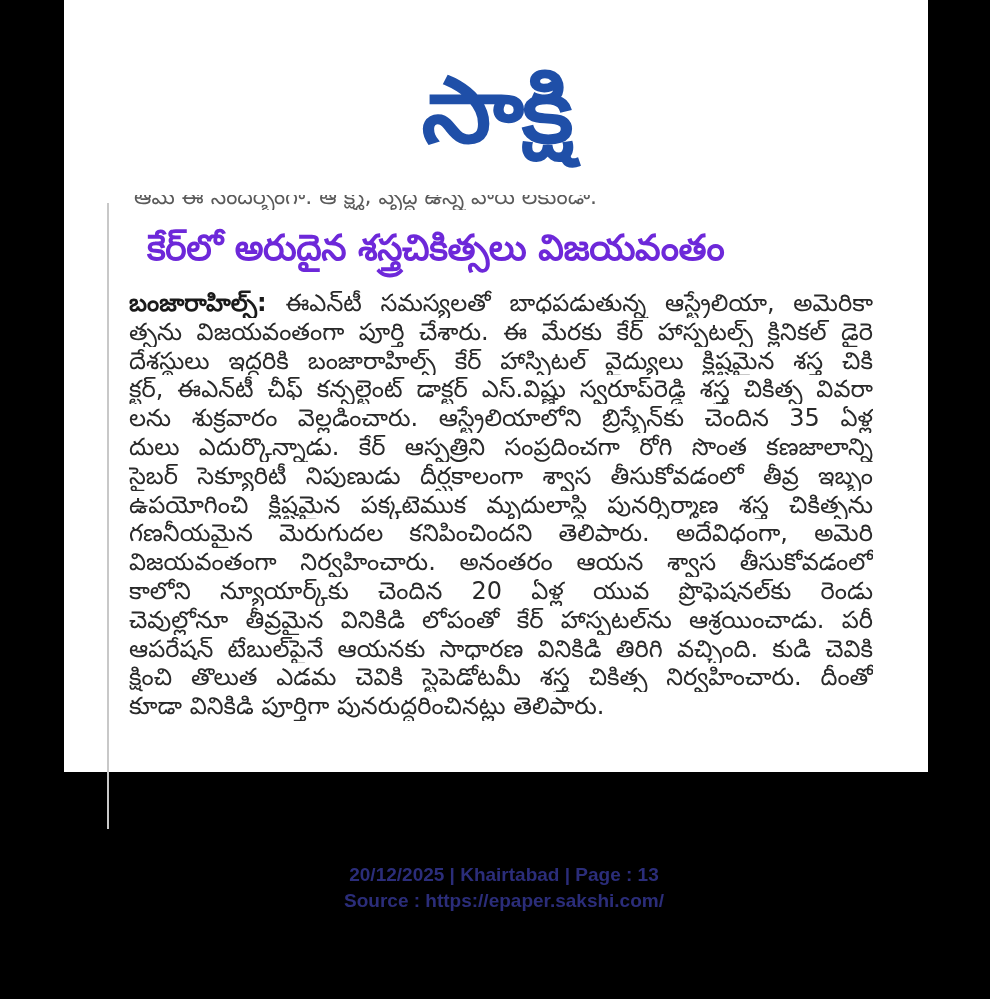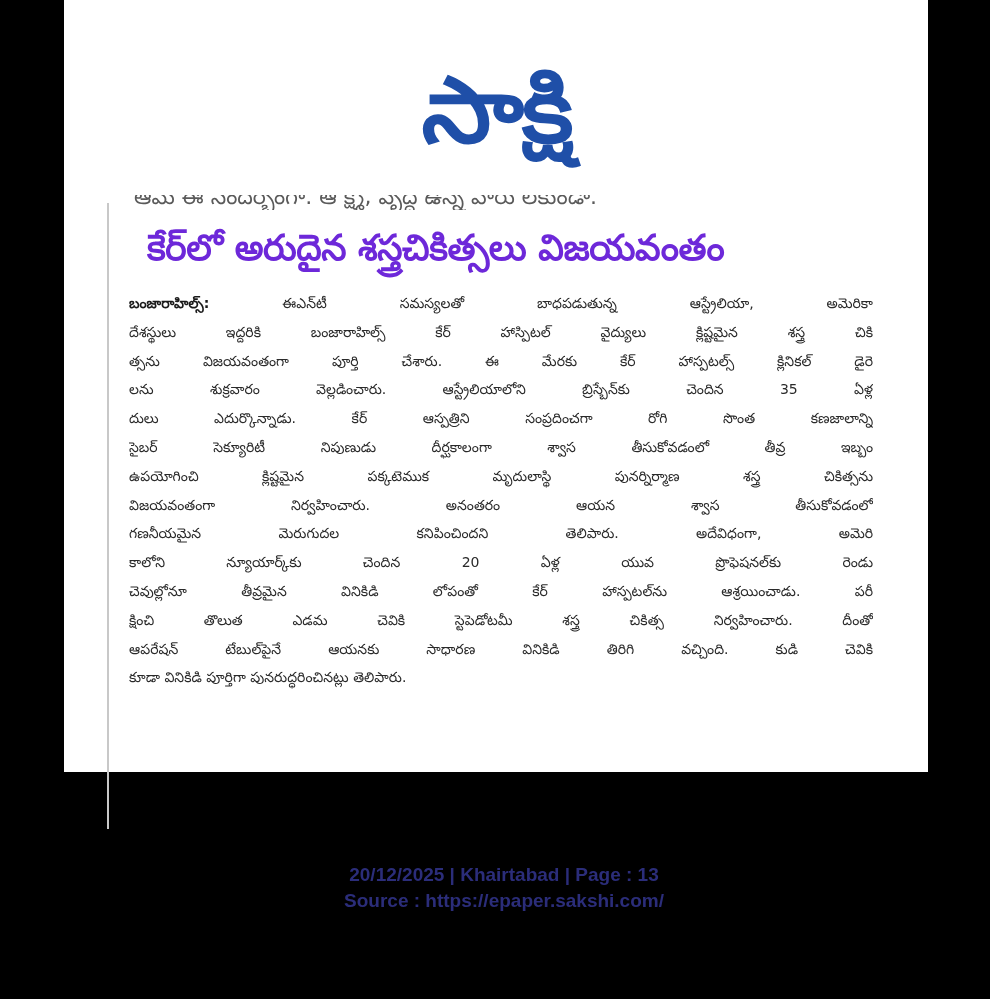--- a/index.html
+++ b/index.html
@@ -78,21 +78,21 @@
       white-space: nowrap;
       letter-spacing: -0.5px;
       margin-left: 20px;
     }
     .body-text {
       position: absolute;
       left: 20px;
       top: 86px;
       width: 744px;
       font-family: "DejaVu Sans", sans-serif;
-      font-size: 14px;
+      font-size: 24px;
       line-height: 28.8px;
       color: #2a2a2a;
     }
     .body-line {
       display: block;
       white-space: nowrap;
       text-align: justify;
       text-align-last: justify;
       overflow: hidden;
     }
@@ -131,32 +131,33 @@
 
   <div class="article">
     <div class="clipped-line">
       <span>ఆమె ఈ సందర్భంగా. ఆ క్ష్మ, వృద్ధి ఉన్న వారు లేకుండా.</span>
     </div>
 
     <div class="headline">కేర్‌లో అరుదైన శస్త్రచికిత్సలు విజయవంతం</div>
 
     <div class="body-text">
       <span class="body-line"><span class="dateline">బంజారాహిల్స్:</span><span> ఈఎన్‌టీ సమస్యలతో బాధపడుతున్న ఆస్ట్రేలియా, అమెరికా</span></span>
+      <span class="body-line">త్సను విజయవంతంగా పూర్తి చేశారు. ఈ మేరకు కేర్ హాస్పటల్స్ క్లినికల్ డైరె</span>
       <span class="body-line">దేశస్థులు ఇద్దరికి బంజారాహిల్స్ కేర్ హాస్పిటల్ వైద్యులు క్లిష్టమైన శస్త్ర చికి</span>
-      <span class="body-line">త్సను విజయవంతంగా పూర్తి చేశారు. ఈ మేరకు కేర్ హాస్పటల్స్ క్లినికల్ డైరె</span>
+      <span class="body-line">క్టర్, ఈఎన్‌టీ చీఫ్ కన్సల్టెంట్ డాక్టర్ ఎస్.విష్ణు స్వరూప్‌రెడ్డి శస్త్ర చికిత్స వివరా</span>
       <span class="body-line">లను శుక్రవారం వెల్లడించారు. ఆస్ట్రేలియాలోని బ్రిస్బేన్‌కు చెందిన 35 ఏళ్ల</span>
       <span class="body-line">దులు ఎదుర్కొన్నాడు. కేర్ ఆస్పత్రిని సంప్రదించగా రోగి సొంత కణజాలాన్ని</span>
       <span class="body-line">సైబర్ సెక్యూరిటీ నిపుణుడు దీర్ఘకాలంగా శ్వాస తీసుకోవడంలో తీవ్ర ఇబ్బం</span>
       <span class="body-line">ఉపయోగించి క్లిష్టమైన పక్కటెముక మృదులాస్థి పునర్నిర్మాణ శస్త్ర చికిత్సను</span>
+      <span class="body-line">గణనీయమైన మెరుగుదల కనిపించిందని తెలిపారు. అదేవిధంగా, అమెరి</span>
       <span class="body-line">విజయవంతంగా నిర్వహించారు. అనంతరం ఆయన శ్వాస తీసుకోవడంలో</span>
-      <span class="body-line">గణనీయమైన మెరుగుదల కనిపించిందని తెలిపారు. అదేవిధంగా, అమెరి</span>
       <span class="body-line">కాలోని న్యూయార్క్‌కు చెందిన 20 ఏళ్ల యువ ప్రొఫెషనల్‌కు రెండు</span>
       <span class="body-line">చెవుల్లోనూ తీవ్రమైన వినికిడి లోపంతో కేర్ హాస్పటల్‌ను ఆశ్రయించాడు. పరీ</span>
+      <span class="body-line">ఆపరేషన్ టేబుల్‌పైనే ఆయనకు సాధారణ వినికిడి తిరిగి వచ్చింది. కుడి చెవికి</span>
       <span class="body-line">క్షించి తొలుత ఎడమ చెవికి స్టెపెడోటమీ శస్త్ర చికిత్స నిర్వహించారు. దీంతో</span>
-      <span class="body-line">ఆపరేషన్ టేబుల్‌పైనే ఆయనకు సాధారణ వినికిడి తిరిగి వచ్చింది. కుడి చెవికి</span>
       <span class="body-line last">కూడా వినికిడి పూర్తిగా పునరుద్ధరించినట్లు తెలిపారు.</span>
     </div>
   </div>
 
   <div class="footer">
     <span class="footer-line">20/12/2025 | Khairtabad | Page : 13</span>
     <span class="footer-line">Source : https://epaper.sakshi.com/</span>
   </div>
 
 </div>

